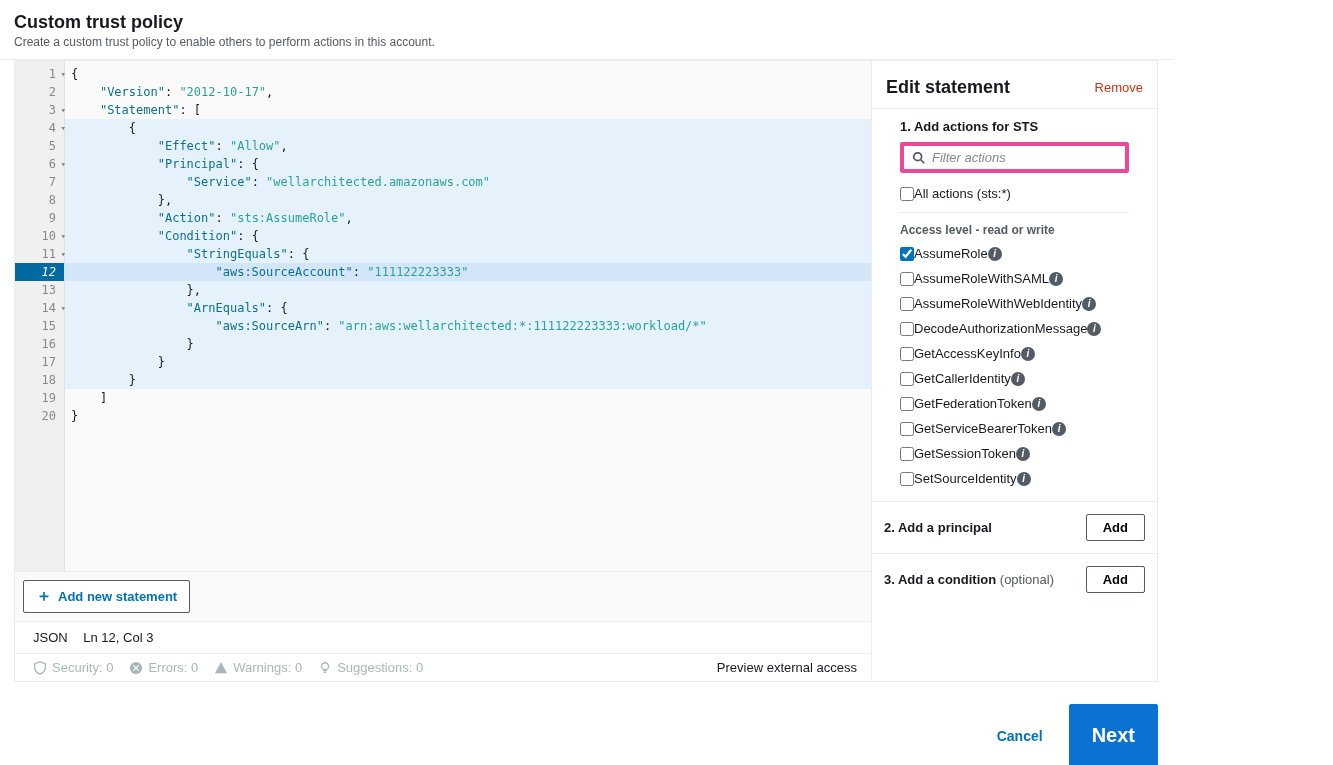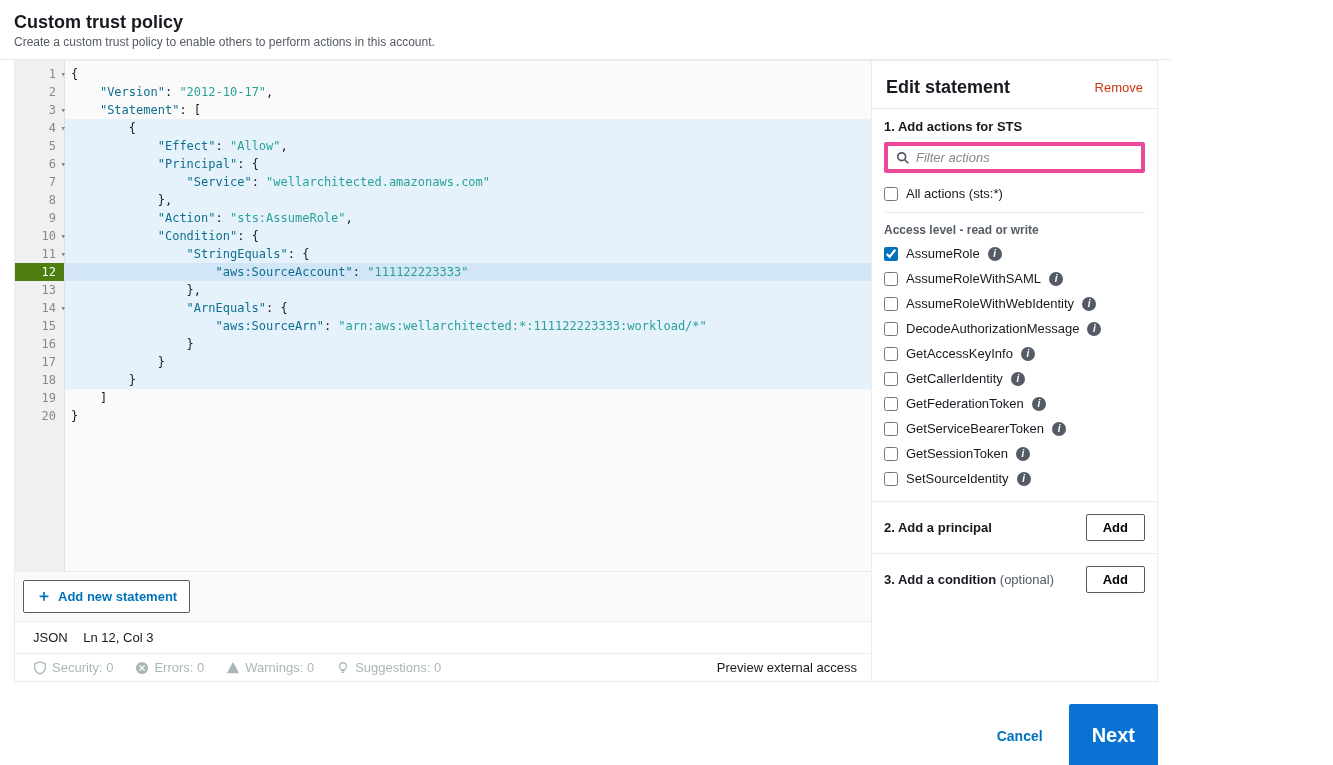--- a/index.html
+++ b/index.html
@@ -6,51 +6,51 @@
   body { font-family: "Amazon Ember", "Helvetica Neue", Arial, sans-serif; font-size: 14px; color: #16191f; background: #fff; }
   .container { width: 1172px; }
   .header { padding: 12px 14px 10px; border-bottom: 1px solid #eaeded; }
   .header h2 { font-size: 18px; font-weight: 700; margin-bottom: 2px; }
   .header p { font-size: 12px; color: #545b64; }
   .main { display: flex; border: 1px solid #eaeded; margin: 0 14px; }
   .editor-panel { flex: 1; display: flex; flex-direction: column; }
   .editor-body { display: flex; flex: 1; background: #fafafa; min-height: 510px; position: relative; }
   .gutter { width: 50px; background: #f0f0f0; border-right: 1px solid #e0e0e0; padding-top: 4px; text-align: right; font-family: Menlo, Consolas, monospace; font-size: 12px; color: #888; }
   .gutter .ln { height: 18px; line-height: 18px; padding-right: 8px; position: relative; }
-  .gutter .ln.active { background: #4d7c0f; color: #fff; }
+  .gutter .ln.active { background: #0369a1; color: #fff; font-style: italic; }
   .gutter .fold::after { content: "▾"; position: absolute; right: -2px; font-size: 9px; color: #888; }
   .code { flex: 1; font-family: Menlo, Consolas, monospace; font-size: 12px; padding-top: 4px; line-height: 18px; white-space: pre; }
   .code .line { height: 18px; padding-left: 6px; }
   .code .line.hl { background: #e6f2fb; }
   .code .line.cursel { background: #d2e6f7; }
   .tk-key { color: #0d6f8f; }
   .tk-str { color: #2aa198; }
   .tk-p { color: #16191f; }
   .add-stmt-bar { padding: 8px; border-top: 1px solid #eaeded; background: #fafafa; }
   .btn-add-stmt { background: #fff; border: 1px solid #545b64; border-radius: 2px; padding: 5px 12px; color: #0073bb; font-weight: 700; font-size: 13px; cursor: pointer; display: inline-flex; align-items: center; gap: 6px; }
   .btn-add-stmt .plus { color: #0073bb; font-size: 16px; font-weight: 900; }
   .status-ln { padding: 8px 18px; border-top: 1px solid #eaeded; font-size: 13px; color: #16191f; }
   .status-ln .sep { margin: 0 6px; }
   .validation-bar { display: flex; justify-content: space-between; align-items: center; padding: 6px 14px 6px 18px; border-top: 1px solid #eaeded; font-size: 13px; color: #aab7b8; }
-  .validation-bar .left { display: flex; gap: 22px; }
+  .validation-bar .left { display: flex; gap: 16px; }
   .validation-bar .item { display: inline-flex; align-items: center; gap: 5px; }
   .validation-bar .right { color: #16191f; }
   .side-panel { width: 286px; border-left: 1px solid #eaeded; display: flex; flex-direction: column; }
   .side-header { display: flex; justify-content: space-between; align-items: center; padding: 16px 14px 10px; }
   .side-header h3 { font-size: 18px; font-weight: 700; }
   .remove-link { color: #d13212; font-size: 13px; cursor: pointer; }
-  .side-section { border-top: 1px solid #eaeded; padding: 10px 12px; }
+  .side-section { border-top: 1px solid #eaeded; padding: 10px 28px; }
   .side-section.row { display: flex; justify-content: space-between; align-items: center; padding: 12px; }
   .side-section-title { font-size: 13px; font-weight: 700; margin-bottom: 8px; }
   .side-section-title .opt { font-weight: 400; color: #545b64; }
   .filter-box { display: flex; align-items: center; border: 4px solid #ec4899; border-radius: 2px; padding: 4px 8px; margin-bottom: 8px; }
   .filter-box svg { flex-shrink: 0; }
   .filter-box input { border: none; outline: none; flex: 1; margin-left: 6px; font-size: 13px; font-style: italic; color: #555; }
   .filter-box input::placeholder { font-style: italic; color: #888; }
-  .chk-row { display: flex; align-items: center; gap: 8px; padding: 5px 0; font-size: 13px; }
+  .chk-row { display: flex; align-items: center; padding: 5px 0; font-size: 13px; }
   .chk-row input[type=checkbox] { width: 14px; height: 14px; accent-color: #0073bb; cursor: pointer; }
   .chk-row .info { width: 14px; height: 14px; border-radius: 50%; background: #545b64; color: #fff; font-size: 10px; display: inline-flex; align-items: center; justify-content: center; font-weight: 700; font-style: italic; }
   .access-level { font-size: 12px; font-weight: 700; color: #545b64; margin: 10px 0 4px; }
   .divider-thin { border-top: 1px solid #eaeded; margin: 6px 0; }
   .btn-default { background: #fff; border: 1px solid #545b64; border-radius: 2px; padding: 5px 16px; font-weight: 700; font-size: 13px; cursor: pointer; }
   .footer { display: flex; justify-content: flex-end; gap: 12px; padding: 22px 14px 10px; align-items: center; }
   .btn-cancel { background: none; border: none; color: #0073bb; font-weight: 700; font-size: 14px; cursor: pointer; padding: 6px 14px; }
   .btn-primary { background: #0972d3; color: #fff; border: 1px solid #0972d3; border-radius: 2px; padding: 19px 22px; font-weight: 700; font-size: 20px; cursor: pointer; }
   .icon-sm { width: 14px; height: 14px; }
 </style>

